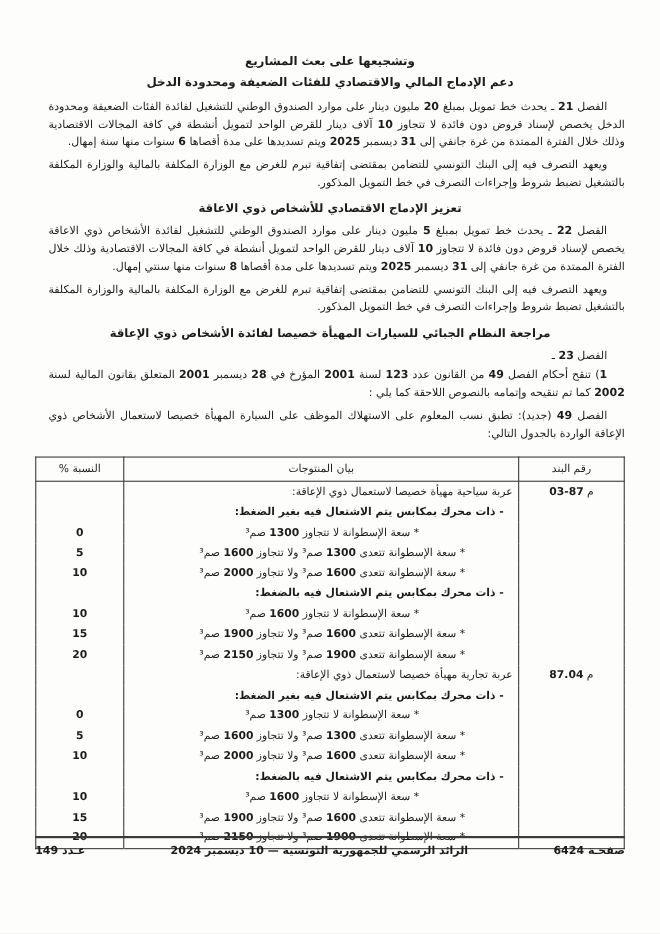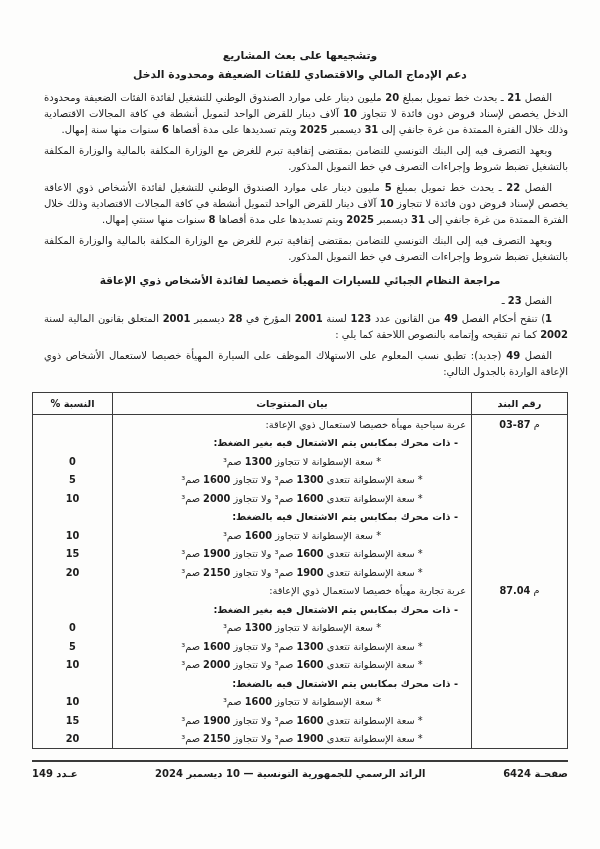--- a/index.html
+++ b/index.html
@@ -49,21 +49,21 @@
     width:100%;
     border-collapse:collapse;
     margin-top:12px;
     font-size:9.8px;
     table-layout:fixed;
   }
   table.rates, table.rates th{border:1.2px solid #3c3c3c;}
   col.c-item{width:96px;}
   col.c-rate{width:80px;}
   table.rates th{
-    font-weight:bold;
+    font-weight:normal;
     padding:3px 4px;
     text-align:center;
     height:15px;
   }
   table.rates td{
     padding:1.5px 4px;
     height:15.5px;
     vertical-align:middle;
     overflow:hidden;
     white-space:nowrap;
@@ -95,20 +95,21 @@
 <div class="page">
 
   <div class="doc-title">
     <span class="t-line">وتشجيعها على بعث المشاريع</span>
     <span class="t-line">دعم الإدماج المالي والاقتصادي للفئات الضعيفة ومحدودة الدخل</span>
   </div>
 
   <p class="body-par">الفصل <b>21</b> ـ يحدث خط تمويل بمبلغ <b>20</b> مليون دينار على موارد الصندوق الوطني للتشغيل لفائدة الفئات الضعيفة ومحدودة الدخل يخصص لإسناد قروض دون فائدة لا تتجاوز <b>10</b> آلاف دينار للقرض الواحد لتمويل أنشطة في كافة المجالات الاقتصادية وذلك خلال الفترة الممتدة من غرة جانفي إلى <b>31</b> ديسمبر <b>2025</b> ويتم تسديدها على مدة أقصاها <b>6</b> سنوات منها سنة إمهال.</p>
   <p class="body-par">ويعهد التصرف فيه إلى البنك التونسي للتضامن بمقتضى إتفاقية تبرم للغرض مع الوزارة المكلفة بالمالية والوزارة المكلفة بالتشغيل تضبط شروط وإجراءات التصرف في خط التمويل المذكور.</p>
 
+  <div class="section-heading">تعزيز الإدماج الاقتصادي للأشخاص ذوي الاعاقة</div>
 
   <p class="body-par">الفصل <b>22</b> ـ يحدث خط تمويل بمبلغ <b>5</b> مليون دينار على موارد الصندوق الوطني للتشغيل لفائدة الأشخاص ذوي الاعاقة يخصص لإسناد قروض دون فائدة لا تتجاوز <b>10</b> آلاف دينار للقرض الواحد لتمويل أنشطة في كافة المجالات الاقتصادية وذلك خلال الفترة الممتدة من غرة جانفي إلى <b>31</b> ديسمبر <b>2025</b> ويتم تسديدها على مدة أقصاها <b>8</b> سنوات منها سنتي إمهال.</p>
   <p class="body-par">ويعهد التصرف فيه إلى البنك التونسي للتضامن بمقتضى إتفاقية تبرم للغرض مع الوزارة المكلفة بالمالية والوزارة المكلفة بالتشغيل تضبط شروط وإجراءات التصرف في خط التمويل المذكور.</p>
 
   <div class="section-heading">مراجعة النظام الجبائي للسيارات المهيأة خصيصا لفائدة الأشخاص ذوي الإعاقة</div>
 
   <div class="article-line">الفصل <b>23</b> ـ</div>
   <p class="body-par"><b>1</b>) تنقح أحكام الفصل <b>49</b> من القانون عدد <b>123</b> لسنة <b>2001</b> المؤرخ في <b>28</b> ديسمبر <b>2001</b> المتعلق بقانون المالية لسنة <b>2002</b> كما تم تنقيحه وإتمامه بالنصوص اللاحقة كما يلي :</p>
   <p class="body-par">الفصل <b>49</b> (جديد): تطبق نسب المعلوم على الاستهلاك الموظف على السيارة المهيأة خصيصا لاستعمال الأشخاص ذوي الإعاقة الواردة بالجدول التالي:</p>
 

